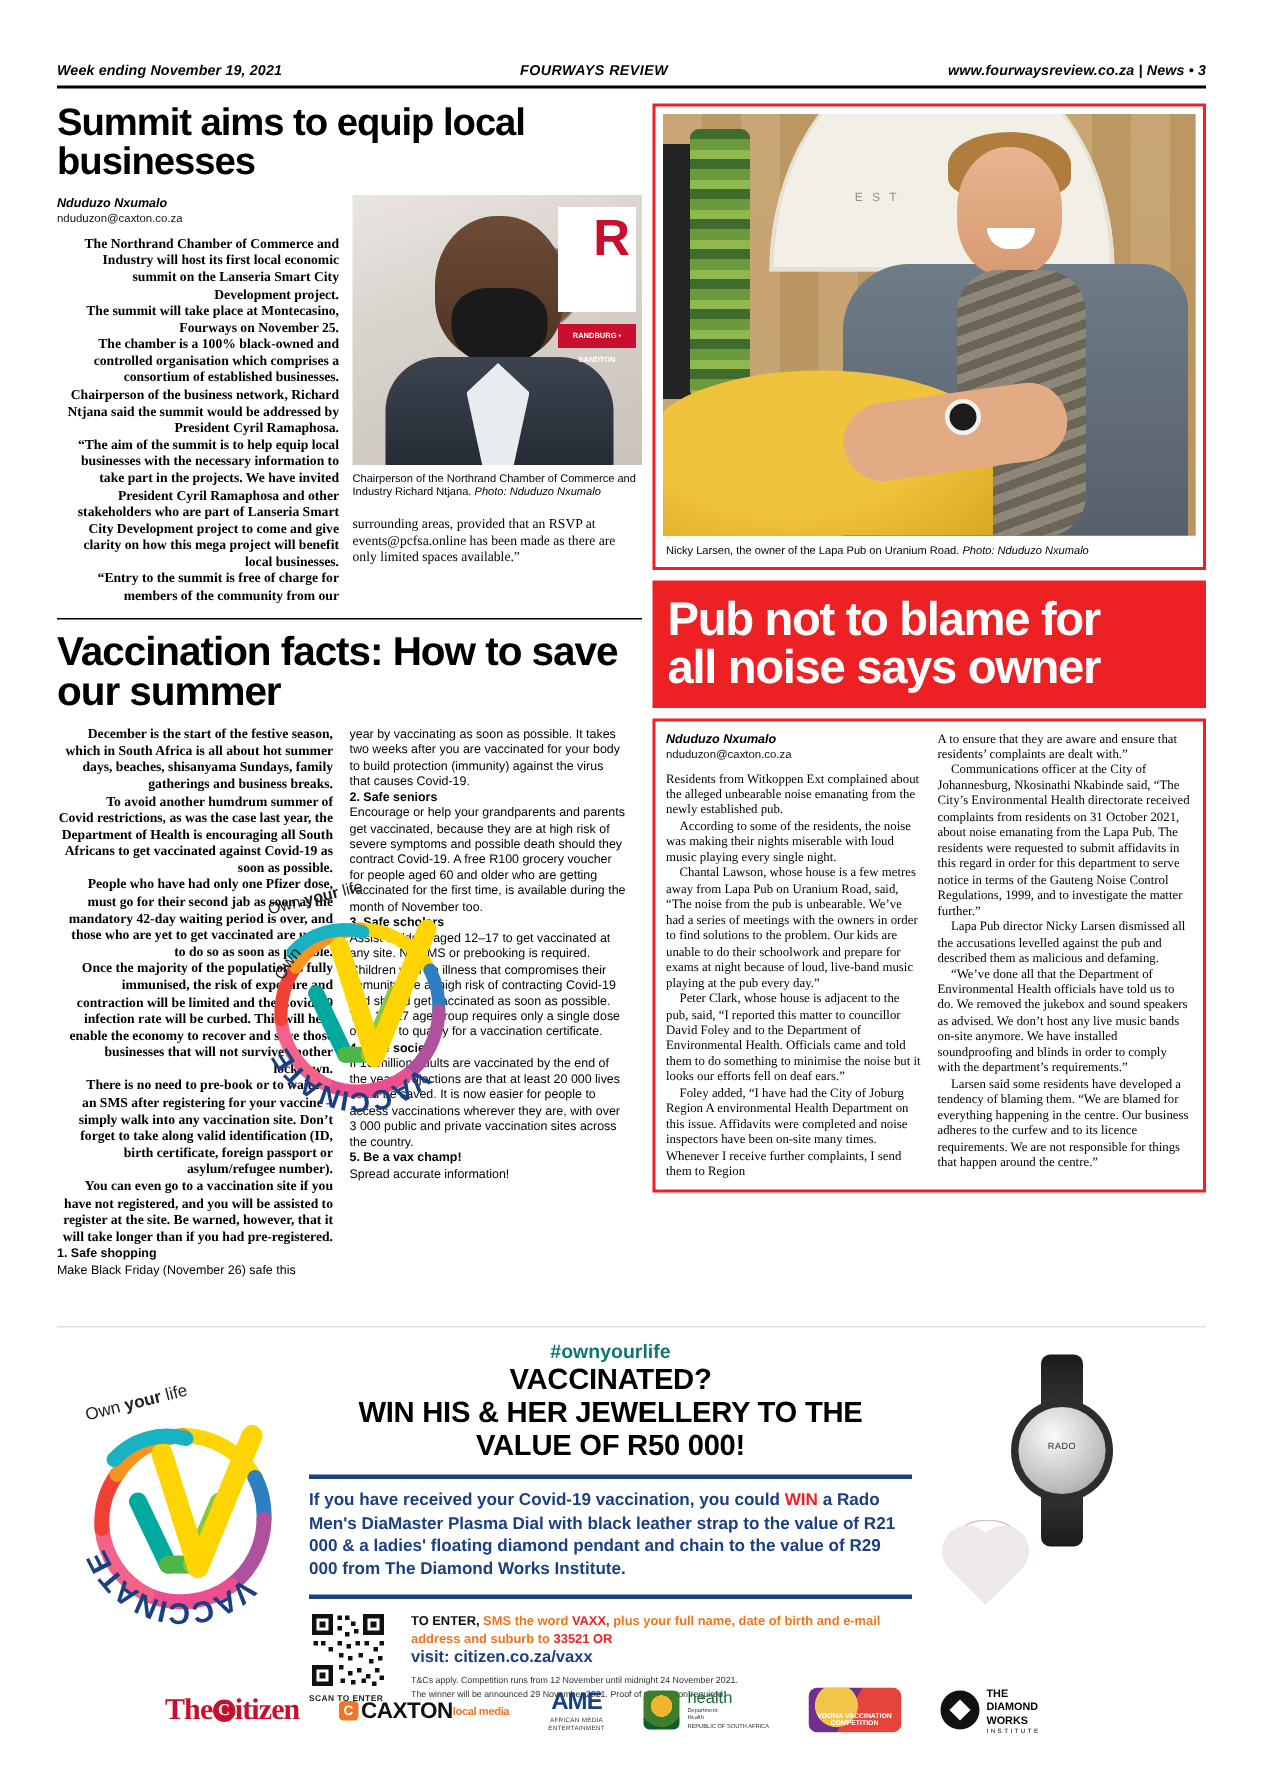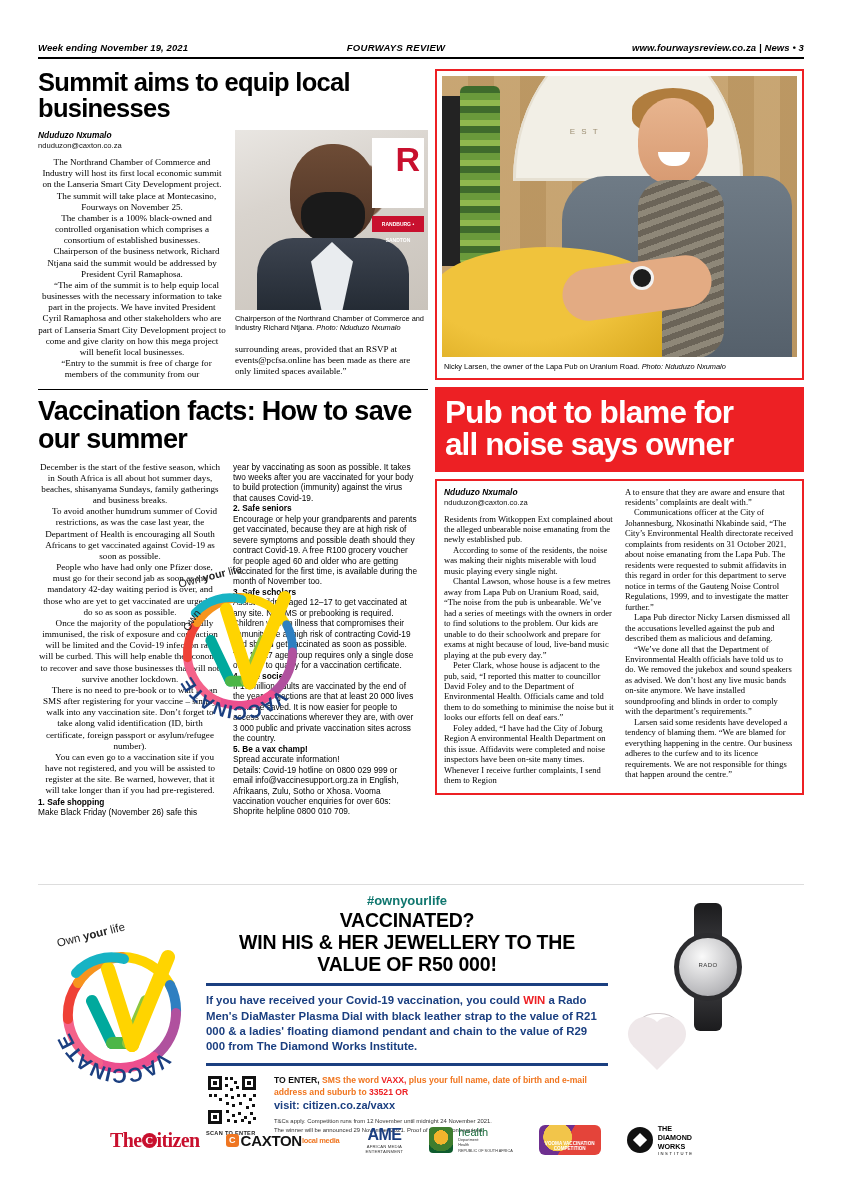--- a/index.html
+++ b/index.html
@@ -55,21 +55,22 @@
   }
   .byemail {
     font-family: "Liberation Sans", sans-serif;
     font-size: 7.6px; margin: 0 0 7px 0; color:#111;
   }
 
   .body-serif p {
     margin: 0;
     font-family: "Liberation Serif", serif;
     font-size: 9.1px; line-height: 1.23;
-    text-align: center;
+    text-align: right;
+    font-weight: bold;
   }
   .body-serif p + p { text-indent: 9px; }
 
   .body-sans p {
     margin: 0;
     font-family: "Liberation Sans", sans-serif;
     font-size: 8.3px; line-height: 1.26;
   }
   .body-sans p.sub {
     font-weight: bold;
@@ -506,21 +507,20 @@
           <div class="body-sans">
             <p>year by vaccinating as soon as possible. It takes two weeks after you are vaccinated for your body to build protection (immunity) against the virus that causes Covid-19.</p>
             <p class="sub">2. Safe seniors</p>
             <p>Encourage or help your grandparents and parents get vaccinated, because they are at high risk of severe symptoms and possible death should they contract Covid-19. A free R100 grocery voucher for people aged 60 and older who are getting vaccinated for the first time, is available during the month of November too.</p>
             <p class="sub">3. Safe scholars</p>
             <p>Assist children aged 12–17 to get vaccinated at any site. No SMS or prebooking is required. Children with an illness that compromises their immunity are at high risk of contracting Covid-19 and should get vaccinated as soon as possible. The 12–17 age group requires only a single dose of Pfizer to qualify for a vaccination certificate.</p>
             <p class="sub">4. Safe society</p>
             <p>If 16 million adults are vaccinated by the end of the year, projections are that at least 20 000 lives could be saved. It is now easier for people to access vaccinations wherever they are, with over 3 000 public and private vaccination sites across the country.</p>
             <p class="sub">5. Be a vax champ!</p>
             <p>Spread accurate information!</p>
-            <p>Details: Covid-19 hotline on 0800 029 999 or email info@vaccinesupport.org.za in English, Afrikaans, Zulu, Sotho or Xhosa. Vooma vaccination voucher enquiries for over 60s: Shoprite helpline 0800 010 709.</p>
           </div>
         </div>
       </div>
     </div>
 
     <div class="gutter"></div>
 
     <div class="right-pack">
 
       <div class="redbox">

